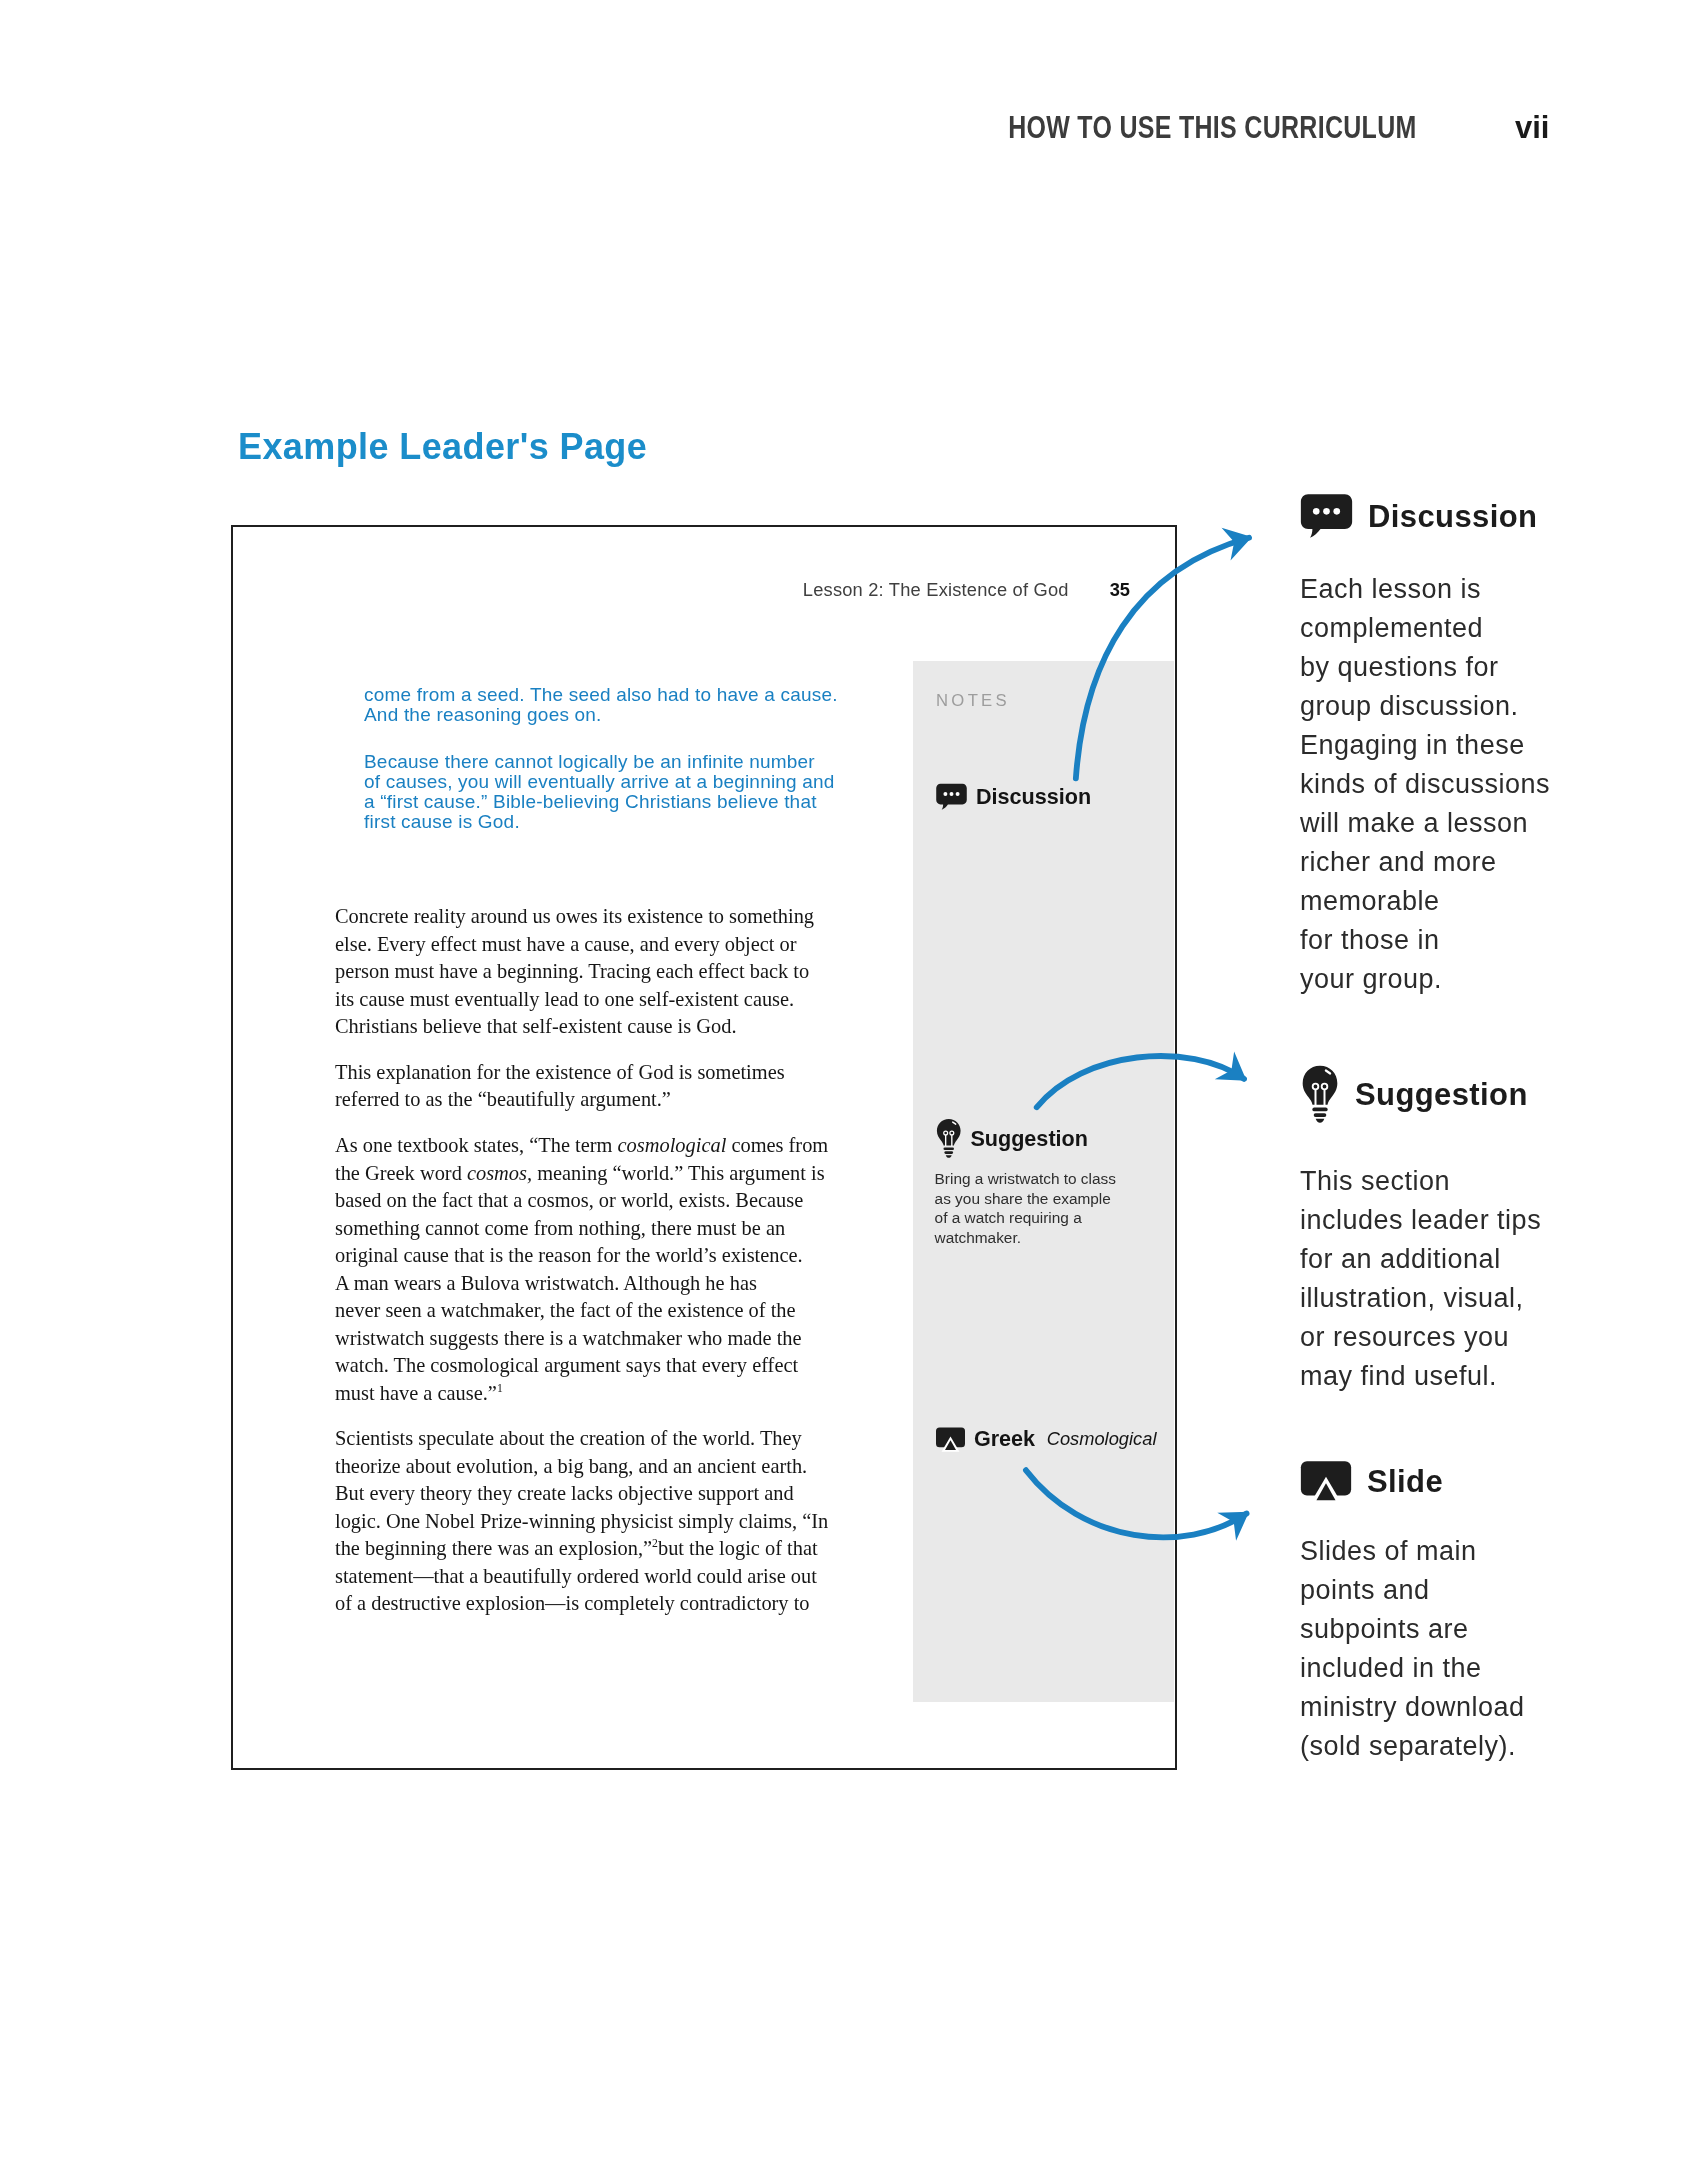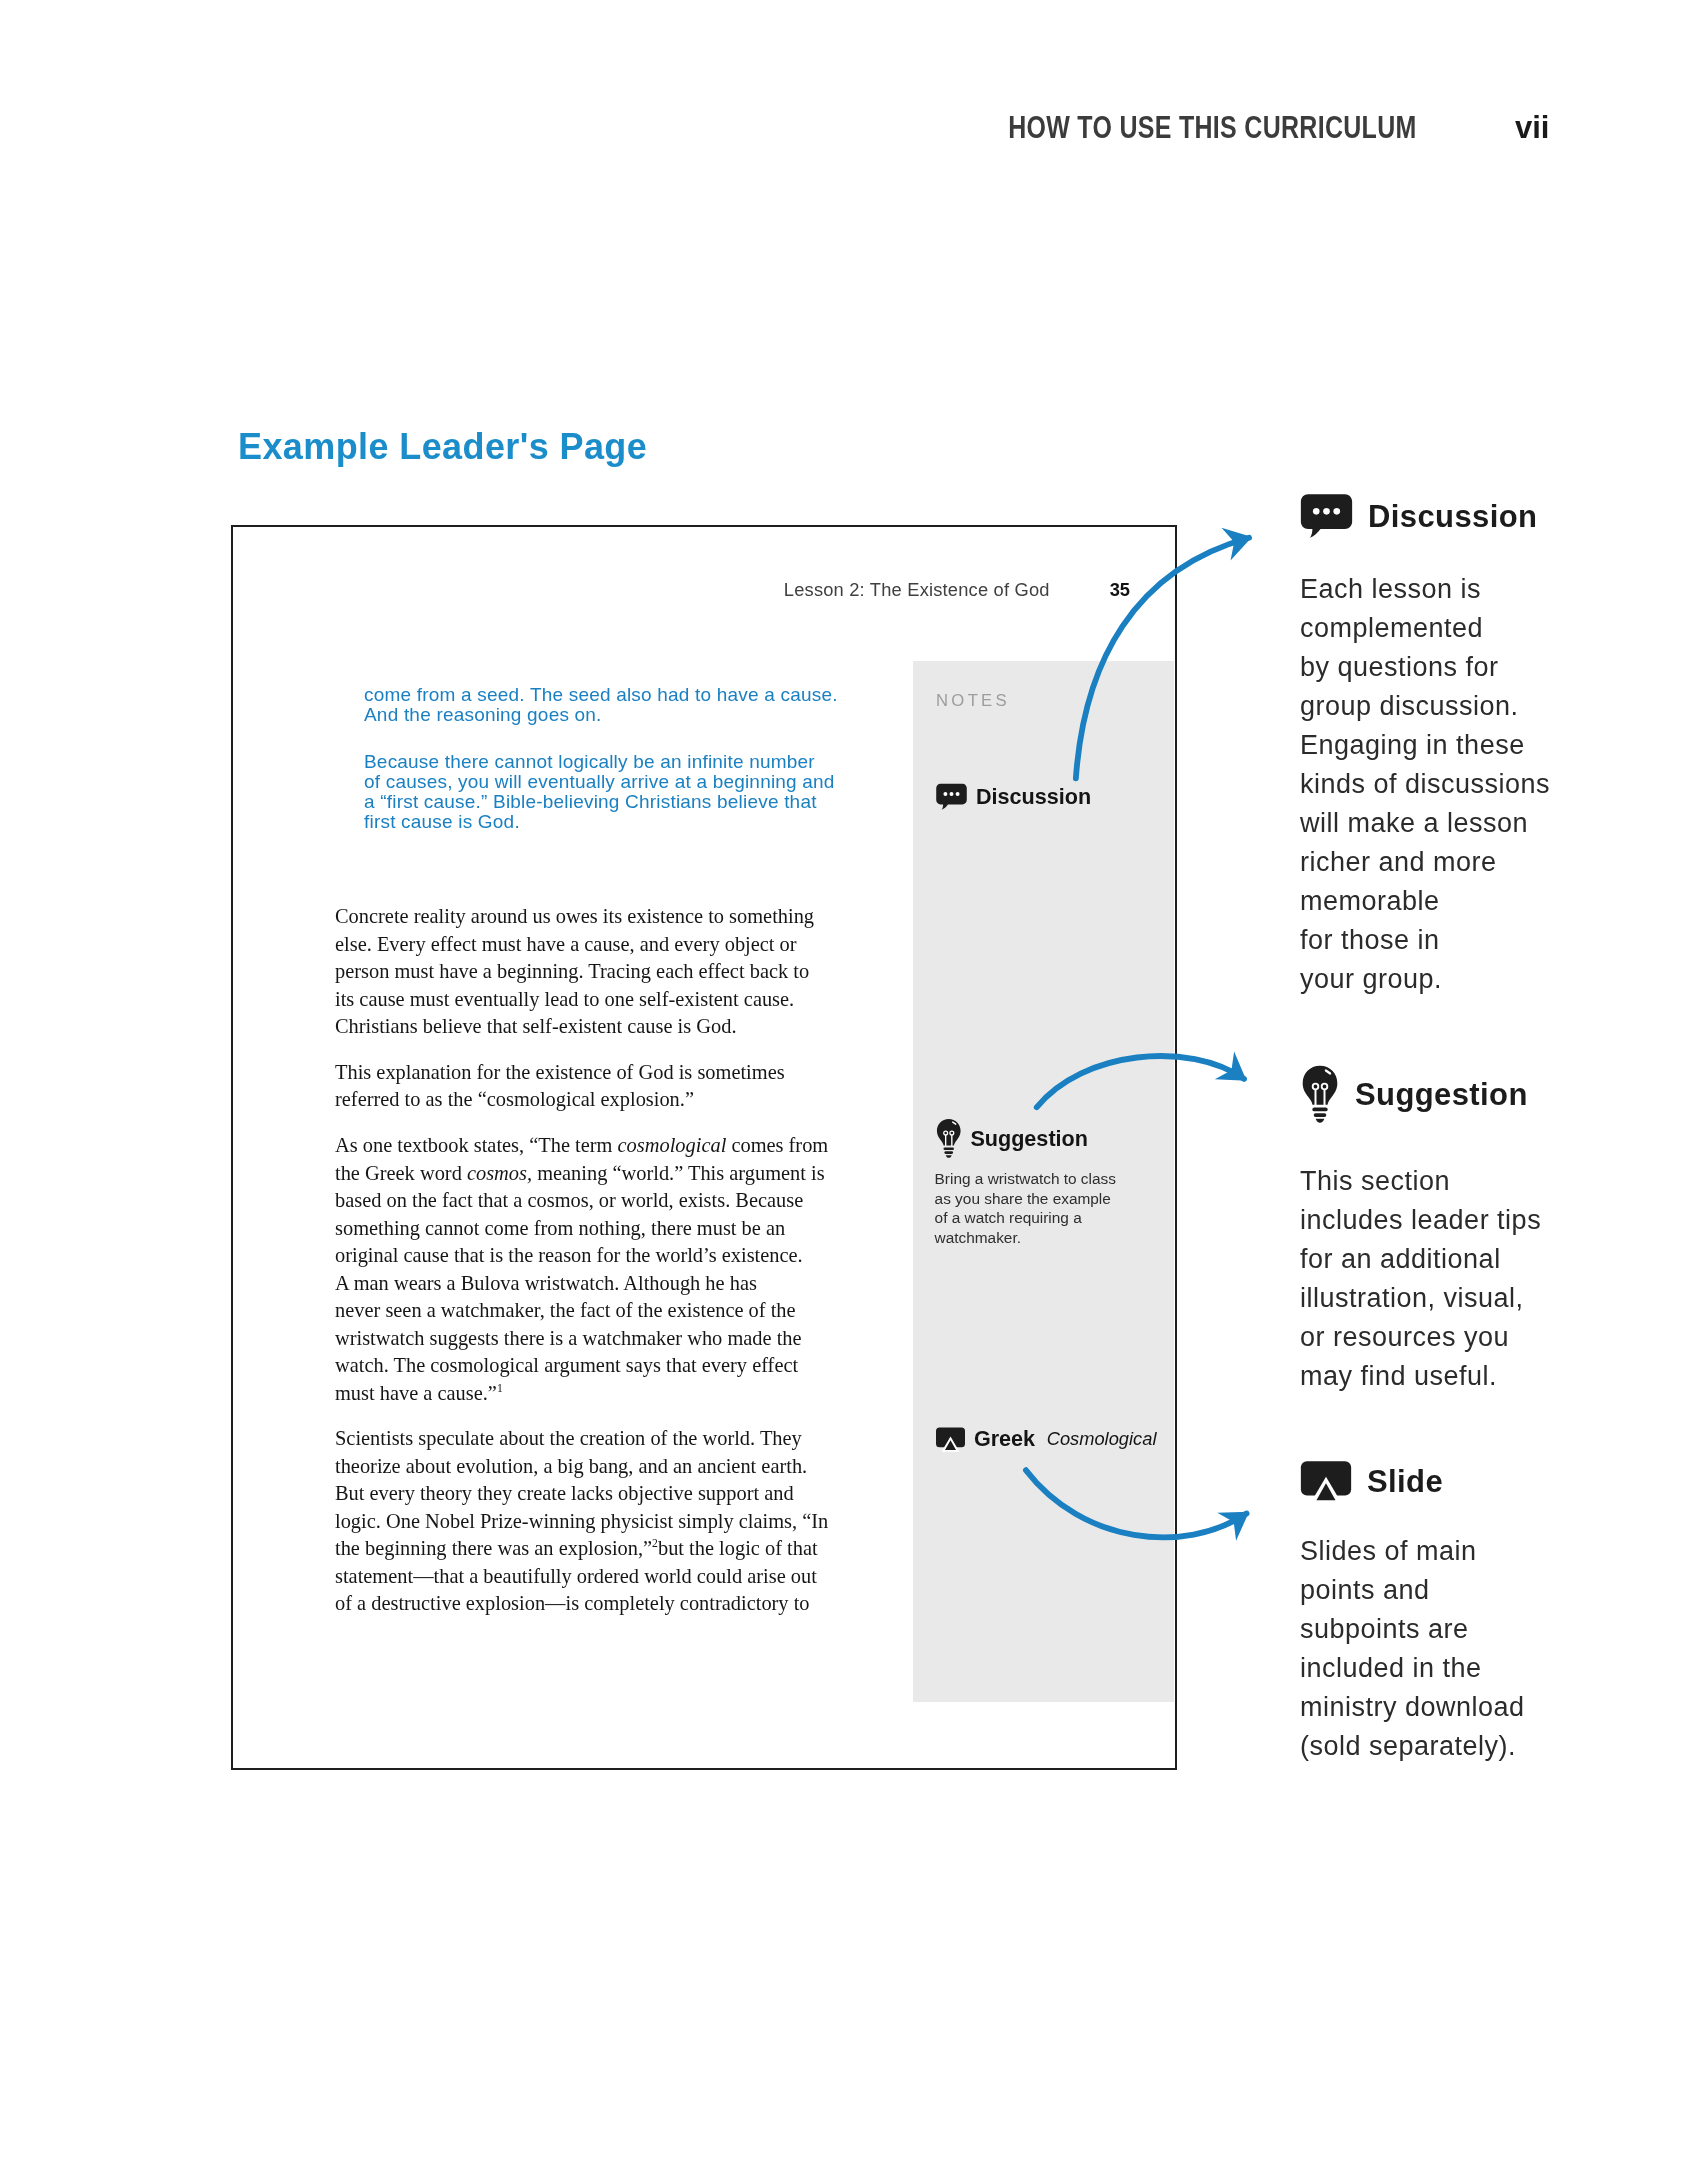--- a/index.html
+++ b/index.html
@@ -28,21 +28,21 @@
     font-size:36px; font-weight:bold; color:#1b8dca; letter-spacing:0.4px;
   }
   
   .page-box {
     position:absolute; left:231px; top:525px;
     width:942px; height:1241px;
     border:2.5px solid #1f1f1f; background:#fff;
   }
   .running-row {
     position:absolute; top:52px; left:0; width:897px;
-    display:flex; justify-content:flex-end; align-items:center; gap:60px;
+    display:flex; justify-content:flex-end; align-items:center; gap:41px;
   }
   .running-title { font-size:18.3px; color:#3f3f3f; letter-spacing:0.2px; }
   .running-num   { font-size:18.3px; font-weight:bold; color:#111; }
 
   .leader-text {
     position:absolute; left:131px; top:158px; width:545px;
     font-size:19px; line-height:20px; color:#1a80c2; letter-spacing:0.2px;
   }
   .leader-text p { margin:0 0 27px 0; }
 
@@ -131,21 +131,21 @@
     <span class="running-num">35</span>
   </div>
 
   <div class="leader-text">
     <p>come from a seed. The seed also had to have a cause.<br>And the reasoning goes on.</p>
     <p>Because there cannot logically be an infinite number<br>of causes, you will eventually arrive at a beginning and<br>a “first cause.” Bible-believing Christians believe that<br>first cause is God.</p>
   </div>
 
   <div class="body-text">
     <p><span>Concrete reality around us owes its existence to something</span><br><span>else. Every effect must have a cause, and every object or</span><br><span>person must have a beginning. Tracing each effect back to</span><br><span>its cause must eventually lead to one self-existent cause.</span><br><span>Christians believe that self-existent cause is God.</span></p>
-    <p><span>This explanation for the existence of God is sometimes</span><br><span>referred to as the “cosmological explosion.”</span></p>
+    <p><span>This explanation for the existence of God is sometimes</span><br><span>referred to as the “beautifully argument.”</span></p>
     <p><span>As one textbook states, “The term </span><span class="it">cosmological</span><span> comes from</span><br><span>the Greek word </span><span class="it">cosmos,</span><span> meaning “world.” This argument is</span><br><span>based on the fact that a cosmos, or world, exists. Because</span><br><span>something cannot come from nothing, there must be an</span><br><span>original cause that is the reason for the world’s existence.</span><br><span>A man wears a Bulova wristwatch. Although he has</span><br><span>never seen a watchmaker, the fact of the existence of the</span><br><span>wristwatch suggests there is a watchmaker who made the</span><br><span>watch. The cosmological argument says that every effect</span><br><span>must have a cause.”</span><sup>1</sup></p>
     <p><span>Scientists speculate about the creation of the world. They</span><br><span>theorize about evolution, a big bang, and an ancient earth.</span><br><span>But every theory they create lacks objective support and</span><br><span>logic. One Nobel Prize-winning physicist simply claims, “In</span><br><span>the beginning there was an explosion,”</span><sup>2</sup><span>but the logic of that</span><br><span>statement—that a beautifully ordered world could arise out</span><br><span>of a destructive explosion—is completely contradictory to</span></p>
   </div>
 
   <div class="notes-panel">
     <div class="notes-label">NOTES</div>
 
     <div class="note-sec sec-0">
       <div class="note-head">
         <svg class="icon" width="33" height="28" viewBox="0 0 24 22">

